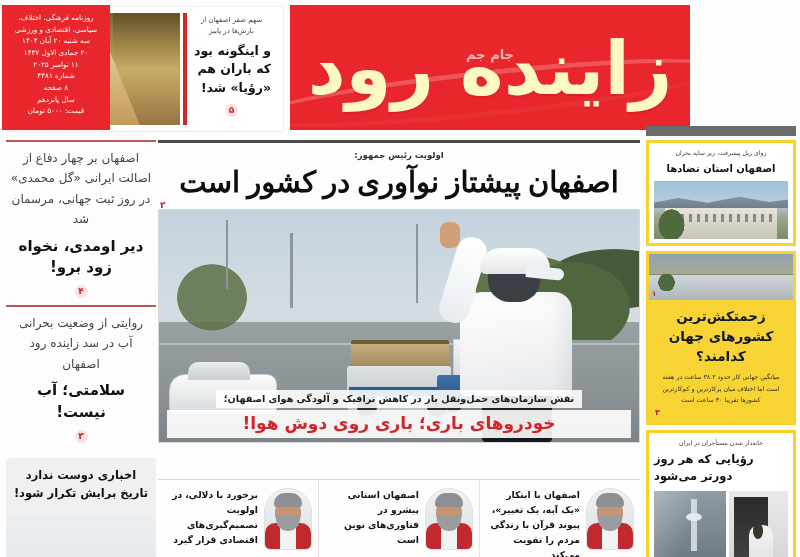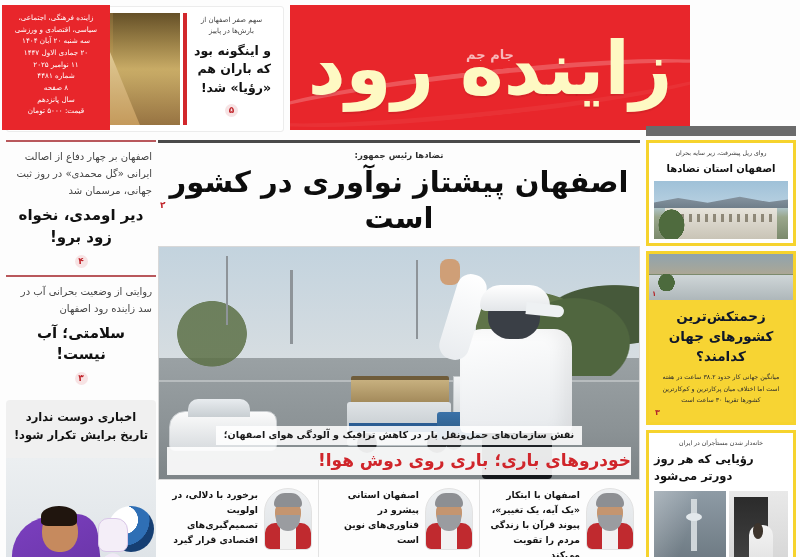--- a/index.html
+++ b/index.html
@@ -130,21 +130,21 @@
   .left-col {
     position: absolute; top: 140px; left: 6px;
     width: 150px; bottom: 4px;
   }
   .left-item {
     border-top: 2px solid #b9585c;
     padding: 6px 4px 7px 4px;
     text-align: center;
   }
   .left-item .kicker {
-    font-size: 10px; color: #454545; line-height: 1.7; text-align: right;
+    font-size: 12px; color: #454545; line-height: 1.7;
   }
   .left-item .head {
     font-size: 15px; font-weight: bold; color: #111;
     line-height: 1.45; margin-top: 6px;
   }
   .left-sports {
     margin-top: 8px;
     background: #f0f0f0;
     border-radius: 4px;
     padding: 8px 6px 0 6px;
@@ -205,20 +205,21 @@
   }
   .lead-kicker {
     text-align: center; font-size: 8.5px; color: #2f2f2f;
     margin-bottom: 4px; font-weight: bold;
   }
   .lead-head {
     text-align: center;
     font-size: 29px; font-weight: bold; color: #0d0d0d;
     line-height: 1.25;
     letter-spacing: -0.5px;
+    font-family: Liberation Serif, serif;
   }
   .lead-pagebadge {
     position: absolute; left: 2px; top: 60px;
     color: #c1272d; font-size: 9px; font-weight: bold;
   }
   .main-photo {
     position: relative;
     margin-top: 9px;
     height: 234px;
     overflow: hidden;
@@ -302,23 +303,22 @@
     display:inline-block;
     background: rgba(255,255,255,0.88);
     color:#1a1a1a; font-size: 9.6px; font-weight: bold;
     padding: 2px 8px;
     line-height: 1.5;
   }
   .cap-line2 {
     display:block;
     color:#d0252b; font-size: 17px; font-weight: bold;
     background: rgba(255,255,255,0.9);
-    padding: 2px 0; margin-top: 2px;
+    padding: 2px 20px; margin-top: 2px;
     line-height: 1.4;
-    text-align: right;
   }
 
   
   .bottom-strip {
     position: absolute; right: 160px; left: 158px; bottom: 0;
     height: 78px;
     display: flex; flex-direction: row;
     border-top: 1px solid #d9d9d9;
   }
   .bs-item {
@@ -466,21 +466,21 @@
     </div>
   </div>
 
   <div class="logo-block">
     <div class="logo-sub">جام جم</div>
     <div class="logo-swoosh"></div>
     <div class="logo-word">زاینده رود</div>
   </div>
 
   <div class="masthead-info">
-    <div>زاینده فرهنگی، اجتماعی،</div>
+    <div>روزنامه فرهنگی، اختلاف،</div>
     <div>سیاسی، اقتصادی و ورزشی</div>
     <div>سه شنبه ۲۰ آبان ۱۴۰۴</div>
     <div>۲۰ جمادی الاول ۱۴۴۷</div>
     <div>۱۱ نوامبر ۲۰۲۵</div>
     <div>شماره ۴۴۸۱</div>
     <div>۸ صفحه</div>
     <div>سال پانزدهم</div>
     <div>قیمت: ۵۰۰۰ تومان</div>
   </div>
 
@@ -503,21 +503,21 @@
         <div class="sp-keeper-hair"></div>
         <div class="sp-arm"></div>
         <div class="sp-ball"></div>
         <div class="sp-glove"></div>
       </div>
     </div>
   </div>
 
   <div class="center">
     <div class="center-rule"></div>
-    <div class="lead-kicker">تضادها رئیس جمهور:</div>
+    <div class="lead-kicker">اولویت رئیس جمهور:</div>
     <div class="lead-head">اصفهان پیشتاز نوآوری در کشور است</div>
     <div class="lead-pagebadge">۲</div>
 
     <div class="main-photo">
       <div class="mp-sky"></div>
       <div class="mp-road"></div>
       <div class="mp-trees-right"></div>
       <div class="mp-trees-left"></div>
       <div class="mp-pole" style="top:6%;right:46%;width:2px;height:34%;"></div>
       <div class="mp-pole" style="top:10%;right:72%;width:3px;height:32%;"></div>

